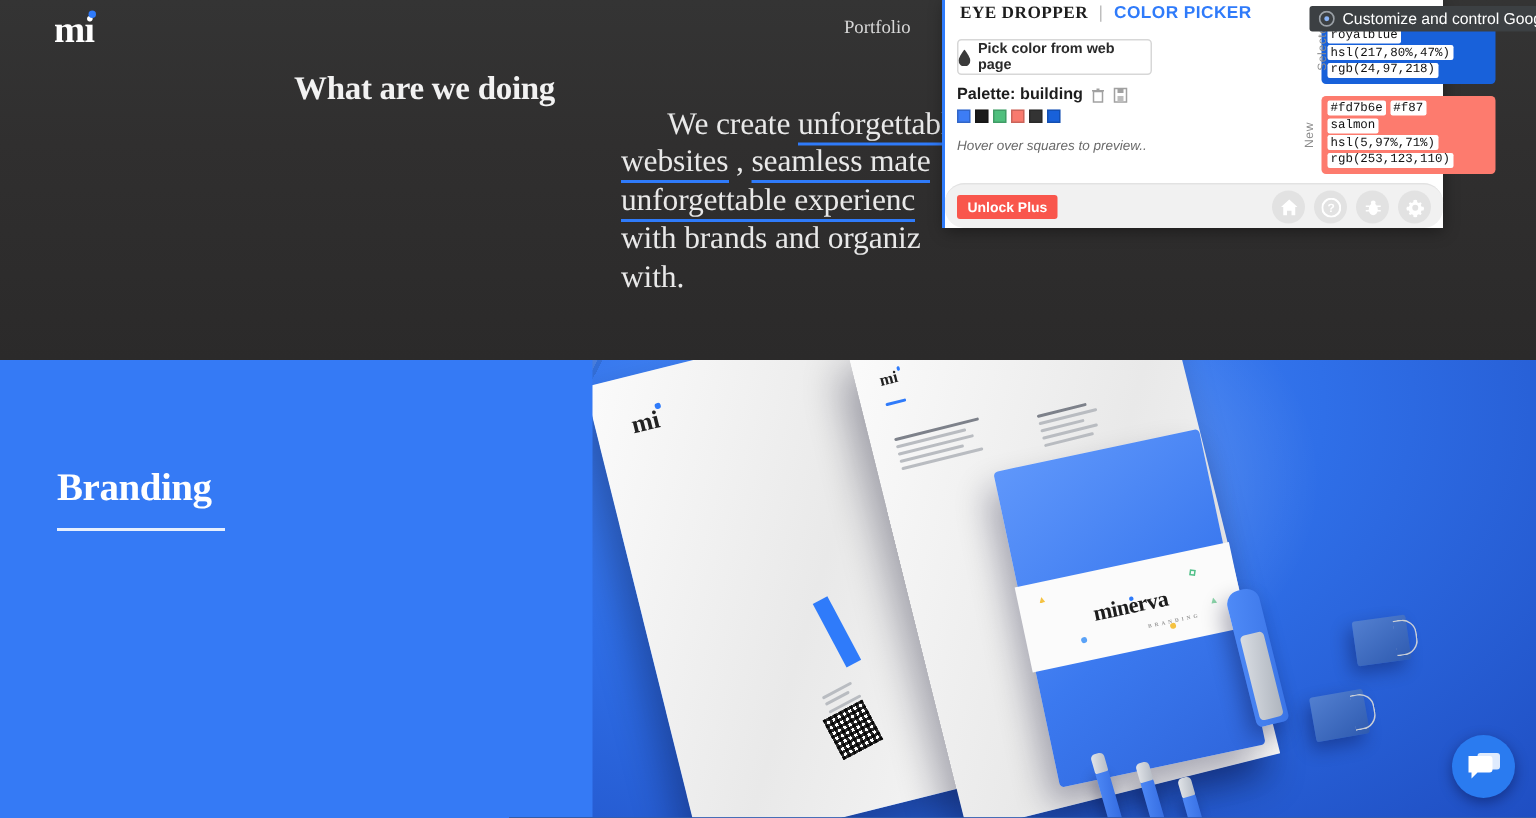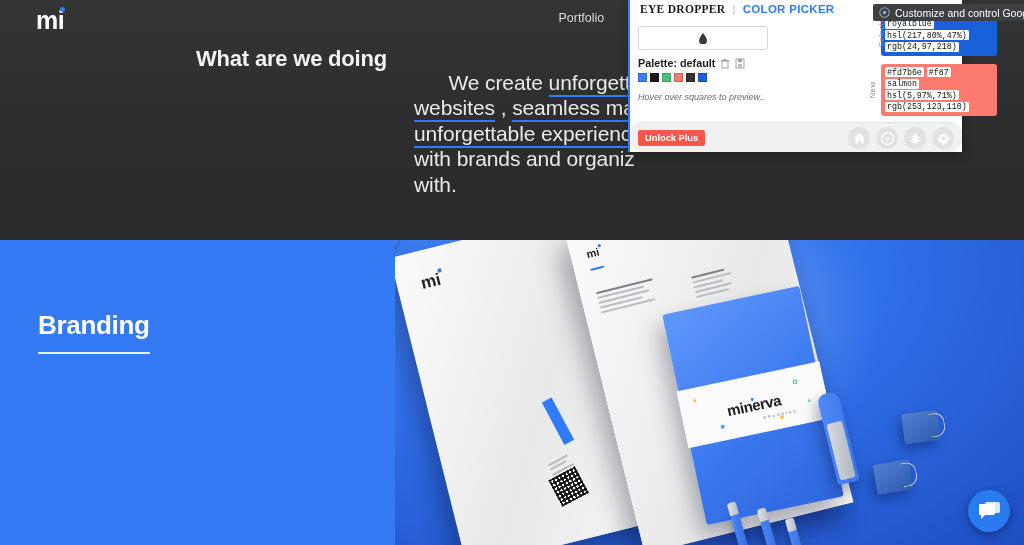--- a/index.html
+++ b/index.html
@@ -4,21 +4,21 @@
 <style>
   * { margin:0; padding:0; box-sizing:border-box; }
   html,body { width:1024px; height:545px; overflow:hidden; }
   body {
     font-family:"Liberation Sans", sans-serif;
     background:#2c2c2c;
     position:relative;
   }
 
   
-  #page { position:absolute; inset:0; }
+  #page { position:absolute; inset:0;font-family:Liberation Serif, serif; }
 
   
   .hero {
     position:absolute; left:0; top:0; width:1024px; height:240px;
     background:linear-gradient(180deg,#343434 0%,#302f2f 40%,#2b2a2a 100%);
     overflow:hidden;
   }
   .topnav {
     position:absolute; left:0; top:0; width:1024px; height:40px;
     display:flex; align-items:center;
@@ -416,24 +416,25 @@
   <div class="pop-head">
     <span class="t1">EYE DROPPER</span>
     <span class="sep">|</span>
     <span class="t2">COLOR PICKER</span>
   </div>
 
   <div class="pick-btn">
     <svg width="8" height="11" viewBox="0 0 8 11">
       <path d="M4 0 C4 0 0 5.2 0 7.4 A4 4 0 0 0 8 7.4 C8 5.2 4 0 4 0 Z" fill="#3a3a3a"></path>
     </svg>
+    <span>Pick color from web page</span>
   </div>
 
   <div class="palette-row">
-    <span>Palette: default</span>
+    <span>Palette: building</span>
     <svg class="pal-ico" viewBox="0 0 10 11">
       <rect x="1" y="2" width="8" height="1" fill="#555"></rect>
       <rect x="2" y="3" width="6" height="7" fill="none" stroke="#555" stroke-width="1"></rect>
       <rect x="4" y="1" width="2" height="1" fill="#555"></rect>
     </svg>
     <svg class="pal-ico" viewBox="0 0 10 11">
       <rect x="1" y="1" width="8" height="9" fill="none" stroke="#555" stroke-width="1"></rect>
       <rect x="3" y="1" width="4" height="3" fill="#555"></rect>
       <rect x="3" y="6" width="4" height="4" fill="#888"></rect>
     </svg>

